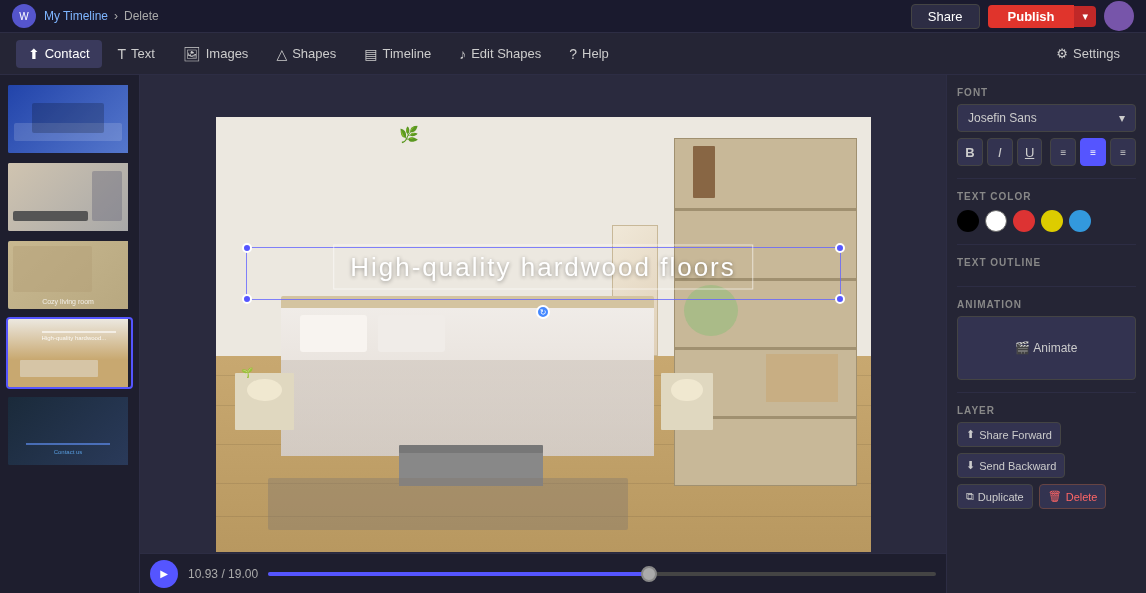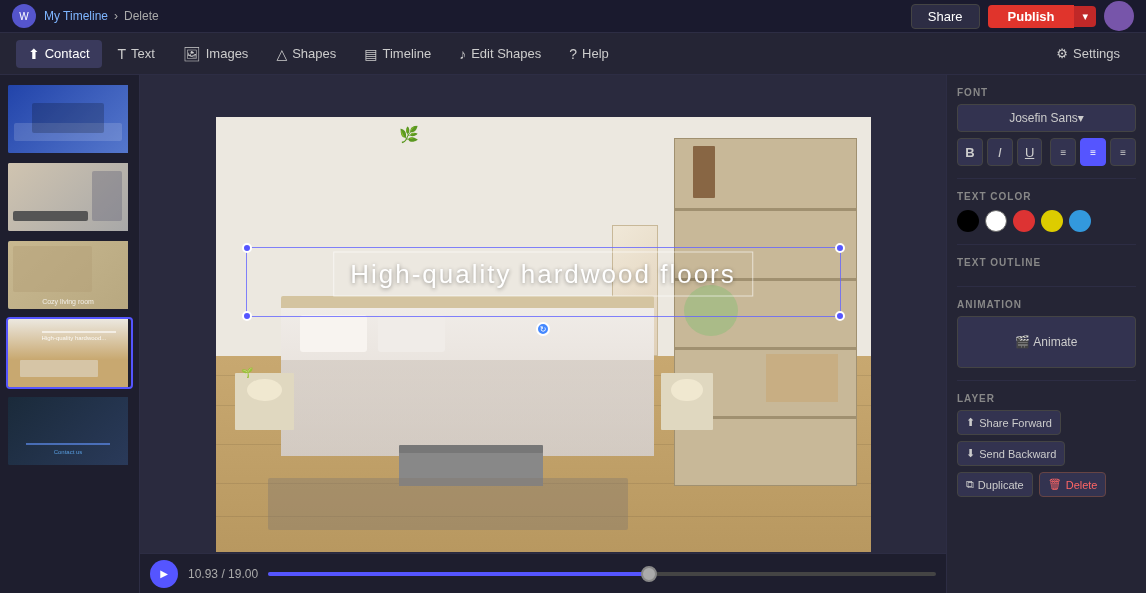--- a/index.html
+++ b/index.html
@@ -273,21 +273,21 @@
     }
     .handle-tl { top: -5px; left: -5px; }
     .handle-tr { top: -5px; right: -5px; }
     .handle-bl { bottom: -5px; left: -5px; }
     .handle-br { bottom: -5px; right: -5px; }
     .selection-box {
       position: absolute;
       top: 30%;
       left: 30px;
       right: 30px;
-      height: 70px;
+      height: 53px;
       border: 1.5px solid rgba(100,100,255,0.8);
     }
     .rotate-handle {
       position: absolute;
       bottom: -20px;
       left: 50%;
       transform: translateX(-50%);
       width: 14px;
       height: 14px;
       border-radius: 50%;
@@ -386,21 +386,21 @@
       background: #333350;
       border: 1px solid #444;
       border-radius: 4px;
       color: #ccc;
       cursor: pointer;
       font-size: 12px;
     }
     .font-name-btn {
       display: flex;
       align-items: center;
-      justify-content: center;
+      justify-content: space-between;
       padding: 6px 10px;
       background: #333350;
       border: 1px solid #444;
       border-radius: 4px;
       color: #ccc;
       cursor: pointer;
       font-size: 12px;
     }
     .format-row {
       display: flex;
@@ -478,21 +478,21 @@
       display: flex;
       align-items: center;
       justify-content: center;
     }
     .animate-btn {
       display: flex;
       align-items: center;
       justify-content: center;
       gap: 6px;
       width: 100%;
-      padding: 18px;
+      padding: 24px;
       background: #333350;
       border: 1px solid #444;
       border-radius: 4px;
       color: #ccc;
       cursor: pointer;
       font-size: 12px;
     }
     .layer-row {
       display: flex;
       gap: 6px;

